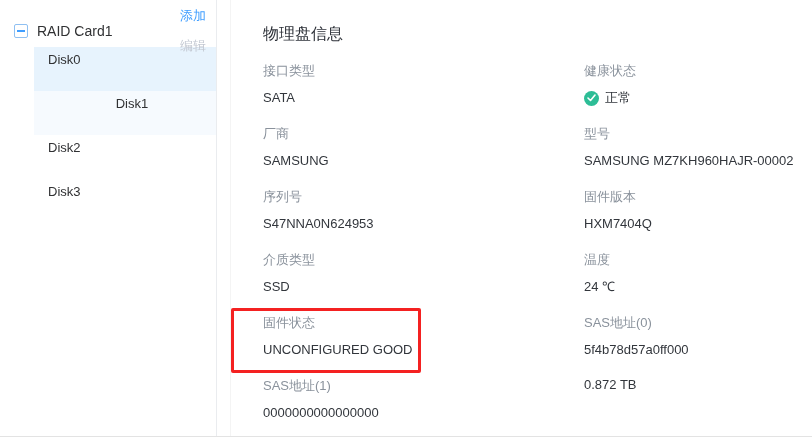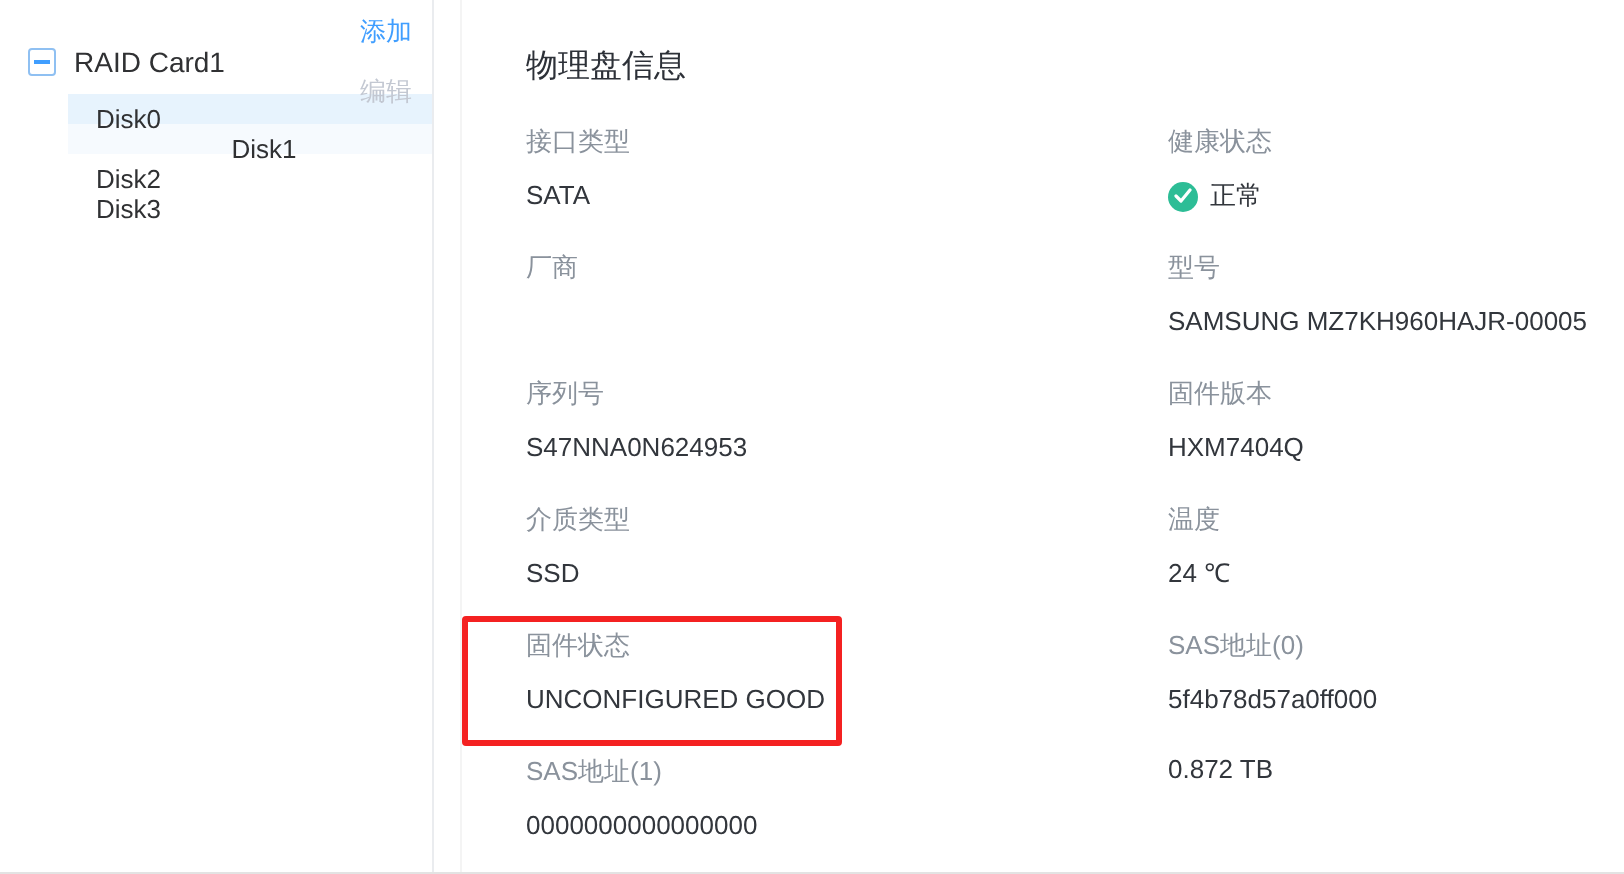--- a/index.html
+++ b/index.html
@@ -24,21 +24,21 @@
     background:#fff; flex:0 0 auto;
   }
   .collapse-icon .minus { width:8px; height:2px; background:#409eff; }
   .root-label { margin-left:9px; font-size:14px; color:#303133; flex:1 1 auto; white-space:nowrap; }
   .root-actions { display:flex; gap:12px; font-size:13px;flex-direction:column; }
   .link { text-decoration:none; cursor:pointer; }
   .link.add { color:#409eff; }
   .link.edit { color:#c3c8d2; }
   .disk-list { margin-top:5px; }
   .disk-item {
-    height:15px; line-height:26px; margin-left:34px; padding-left:14px;
+    height:44px; line-height:26px; margin-left:34px; padding-left:14px;
     font-size:13px; color:#303133; cursor:pointer; white-space:nowrap;
   }
   .disk-item.selected { background:#e7f3fd; }
   .disk-item.tinted   { background:#f6fafe;text-align:center; }
   
   .content {
     position:absolute; left:230px; top:0; right:0; bottom:0;
     background:#fff; padding:22px 0 0 32px; border-left:1px solid #f4f4f4;
   }
   .page-title { font-size:16px; font-weight:500; color:#2d3138; height:24px; line-height:24px; margin-bottom:16px; }
@@ -98,24 +98,25 @@
           <span class="check-circle">
             <svg width="9" height="8" viewBox="0 0 9 8">
                 <polyline points="1,4 3.5,6.5 8,1" fill="none" stroke="#ffffff" stroke-width="1.6" stroke-linecap="round" stroke-linejoin="round"></polyline>
               </svg>
           </span>
           <span>正常</span>
         </div>
       </div>
       <div class="cell">
         <div class="flabel">厂商</div>
+        <div class="fvalue">SAMSUNG</div>
       </div>
       <div class="cell">
         <div class="flabel">型号</div>
-        <div class="fvalue">SAMSUNG MZ7KH960HAJR-00005</div>
+        <div class="fvalue">SAMSUNG MZ7KH960HAJR-00002</div>
       </div>
       <div class="cell">
         <div class="flabel">序列号</div>
         <div class="fvalue">S47NNA0N624953</div>
       </div>
       <div class="cell">
         <div class="flabel">固件版本</div>
         <div class="fvalue">HXM7404Q</div>
       </div>
       <div class="cell">

